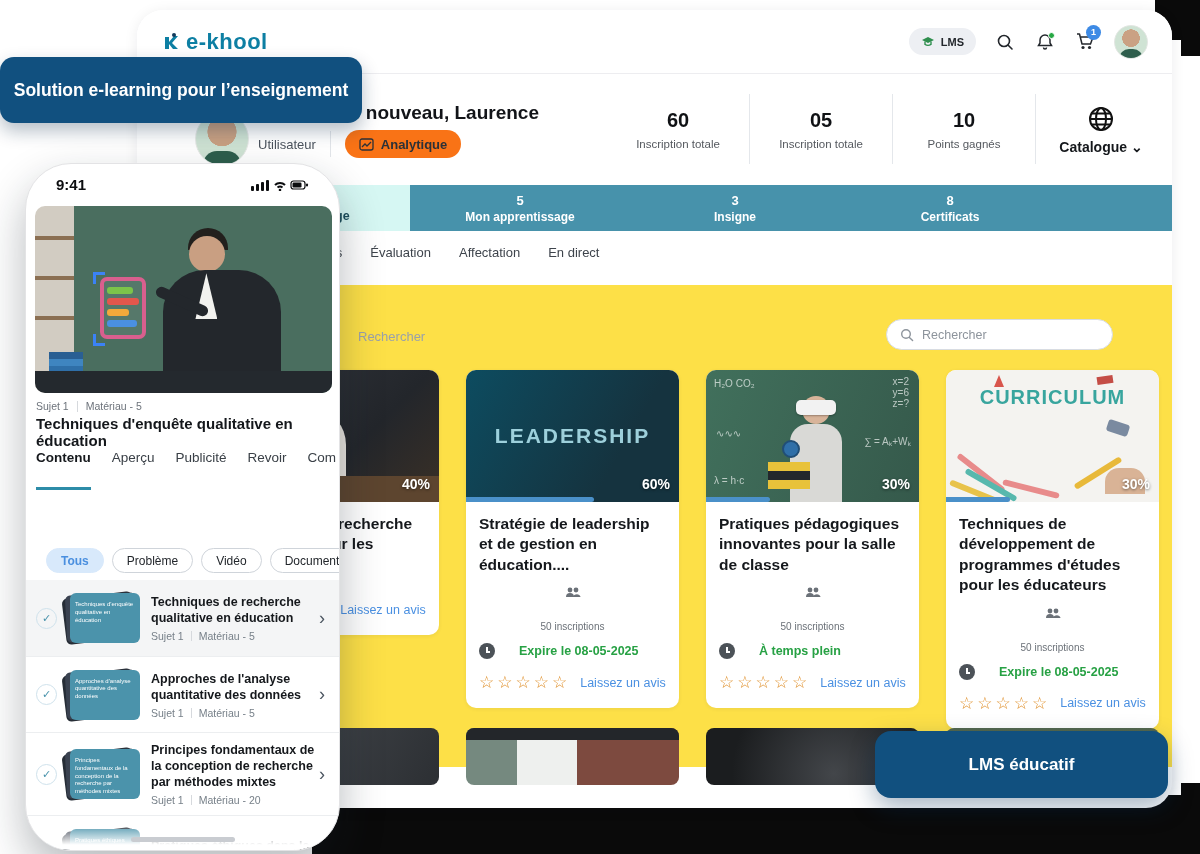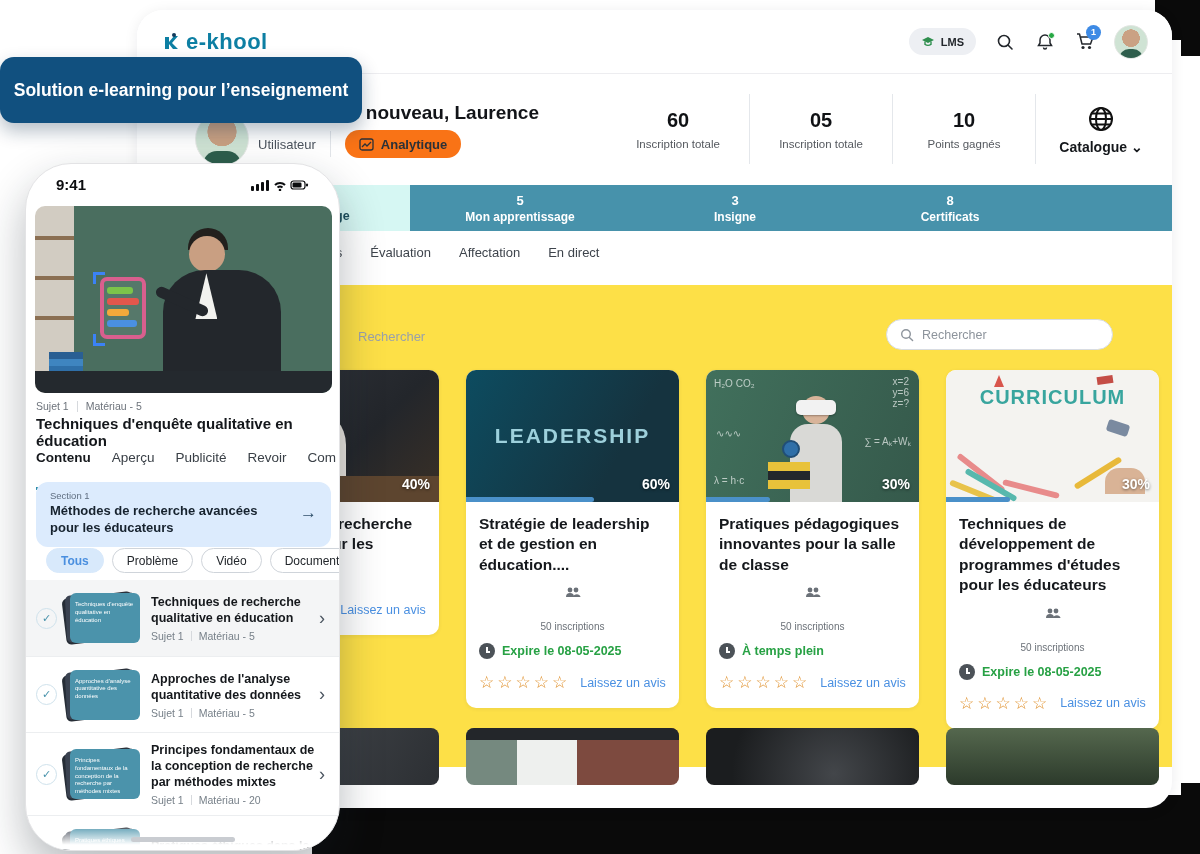--- a/index.html
+++ b/index.html
@@ -71,21 +71,21 @@
   .search-pill input::placeholder { color:#8d949c; }
 
   
   .card { position:absolute; width:213px; background:#fff; border-radius:10px; box-shadow:0 1px 4px rgba(30,40,50,.07); overflow:hidden; }
   .card-img { position:relative; width:100%; height:132px; overflow:hidden; }
   .pct { position:absolute; right:9px; bottom:10px; color:#fff; font-size:14px; font-weight:700; text-shadow:0 1px 3px rgba(0,0,0,.5); }
   .pbar { position:absolute; left:0; bottom:0; height:5px; background:#4a90c9; border-radius:0 3px 3px 0; }
   .card-body { padding:12px 13px 15px; }
   .card-title { font-size:15.5px; font-weight:800; color:#15181c; line-height:1.32; }
   .meta-row { display:flex; align-items:center; gap:23px; margin-top:11px; font-size:10px; color:#6b7178;flex-direction:column; }
-  .status-row { display:flex; align-items:center; gap:7px; margin-top:11px; font-size:12.5px; font-weight:700; color:#27a144; }
+  .status-row { display:flex; align-items:center; gap:24px; margin-top:11px; font-size:12.5px; font-weight:700; color:#27a144; }
   .clock { width:16px; height:16px; border-radius:50%; background:#4c5258; position:relative; flex:0 0 16px;}
   .clock::after { content:""; position:absolute; left:7px; top:4px; width:2px; height:5px; background:#fff; }
   .clock::before { content:""; position:absolute; left:7px; top:8px; width:4px; height:2px; background:#fff; }
   .rating-row { display:flex; align-items:center; gap:10px; margin-top:13px; }
   .stars { color:#e0922f; font-size:17px; letter-spacing:3px; }
   .review-link { font-size:12.5px; color:#4a90e2; cursor:pointer; white-space:nowrap; }
 
   
   .img1 { background:linear-gradient(135deg,#33373d,#23262b 60%,#3a3026); }
   .img1 .fig { position:absolute; border-radius:50% 50% 0 0; background:#55595f; }
@@ -436,20 +436,23 @@
 
       <div class="thumb2r t1" style="left:73px">
         <span class="cap">ATION</span>
       </div>
       <div class="thumb2r t2" style="left:313px"></div>
       <div class="thumb2r t3" style="left:553px"></div>
       <div class="thumb2r t4" style="left:793px"></div>
     </div>
   </div>
 
+  <div class="lms-btn">
+    <span>LMS éducatif</span>
+  </div>
 
   <div class="banner">
     <span>Solution e-learning pour l’enseignement</span>
   </div>
 
   <div class="phone">
     <div class="p-status">
       <span class="p-time">9:41</span>
       <svg width="58" height="13" viewBox="0 0 58 13">
         <rect x="0" y="8" width="3" height="5" rx="1" fill="#0c0d0f"></rect>
@@ -494,27 +497,20 @@
     <div class="p-title">Techniques d'enquête qualitative en éducation</div>
 
     <div class="p-tabs">
       <span class="p-tab active">Contenu</span>
       <span class="p-tab">Aperçu</span>
       <span class="p-tab">Publicité</span>
       <span class="p-tab">Revoir</span>
       <span class="p-tab">Commentaires</span>
     </div>
 
-    <div class="p-section">
-      <div class="p-sec-text">
-        <div class="p-sec-label">Section 1</div>
-        <div class="p-sec-title">Méthodes de recherche avancées pour les éducateurs</div>
-      </div>
-      <span class="p-sec-arrow">→</span>
-    </div>
 
     <div class="p-chips">
       <span class="chip active">Tous</span>
       <span class="chip">Problème</span>
       <span class="chip">Vidéo</span>
       <span class="chip">Documents</span>
     </div>
 
     <div class="p-list">
       <div class="p-row hl">

